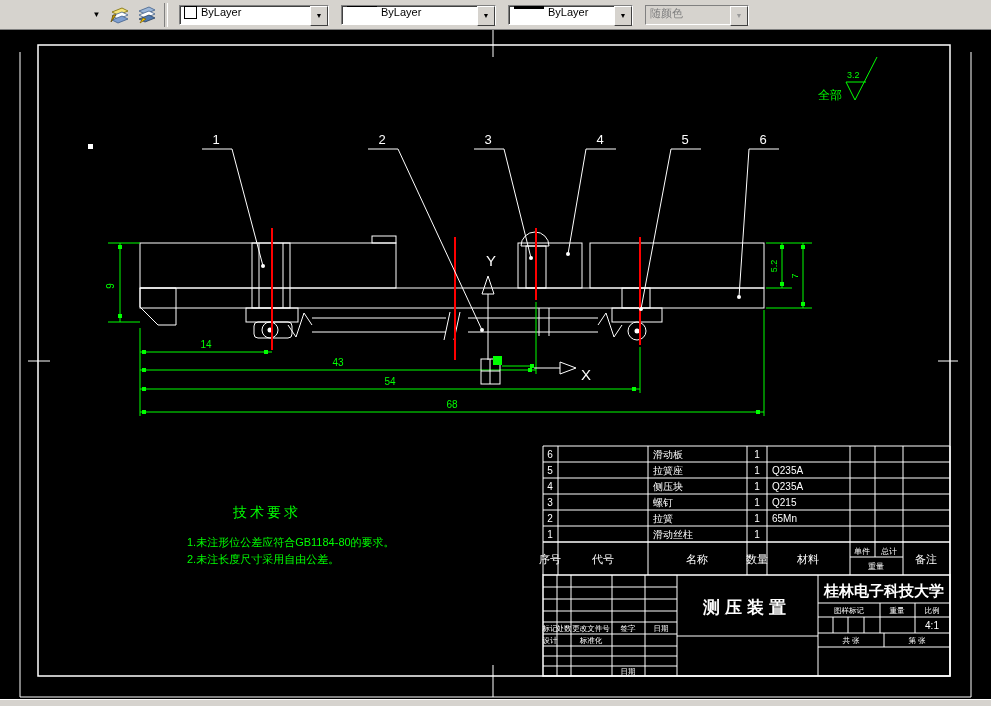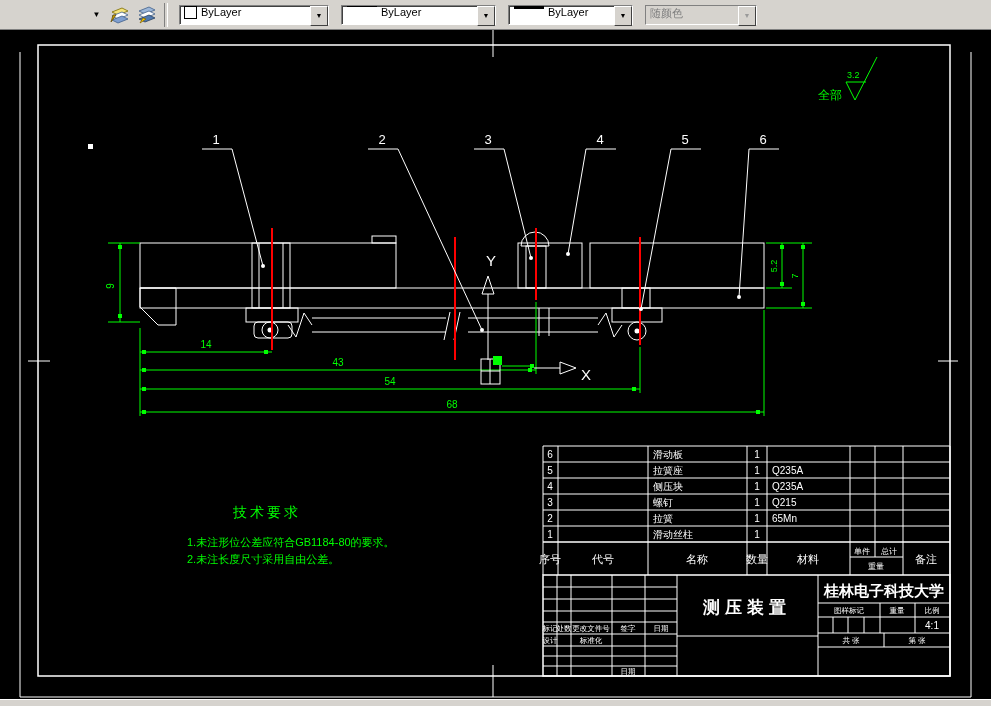--- a/index.html
+++ b/index.html
@@ -70,21 +70,21 @@
     <div class="combo" style="width:155px">
       <span class="lt-line"></span>
       <span class="cval">ByLayer</span>
       <span class="combo-dd">▼</span>
     </div>
     <div class="combo" style="width:125px">
       <span class="lw-line"></span>
       <span class="cval">ByLayer</span>
       <span class="combo-dd">▼</span>
     </div>
-    <div class="combo disabled" style="width:112px">
+    <div class="combo disabled" style="width:104px">
       <span class="cval">随颜色</span>
       <span class="combo-dd">▼</span>
     </div>
   </div>
 
   <div class="canvas">
   <svg width="991" height="669" viewBox="0 30 991 669" xmlns="http://www.w3.org/2000/svg">
     <defs>
       <pattern id="h1" width="11" height="11" patternUnits="userSpaceOnUse">
         <path d="M-1,12 L12,-1" stroke="#00e0e0" stroke-width="0.9"></path>

